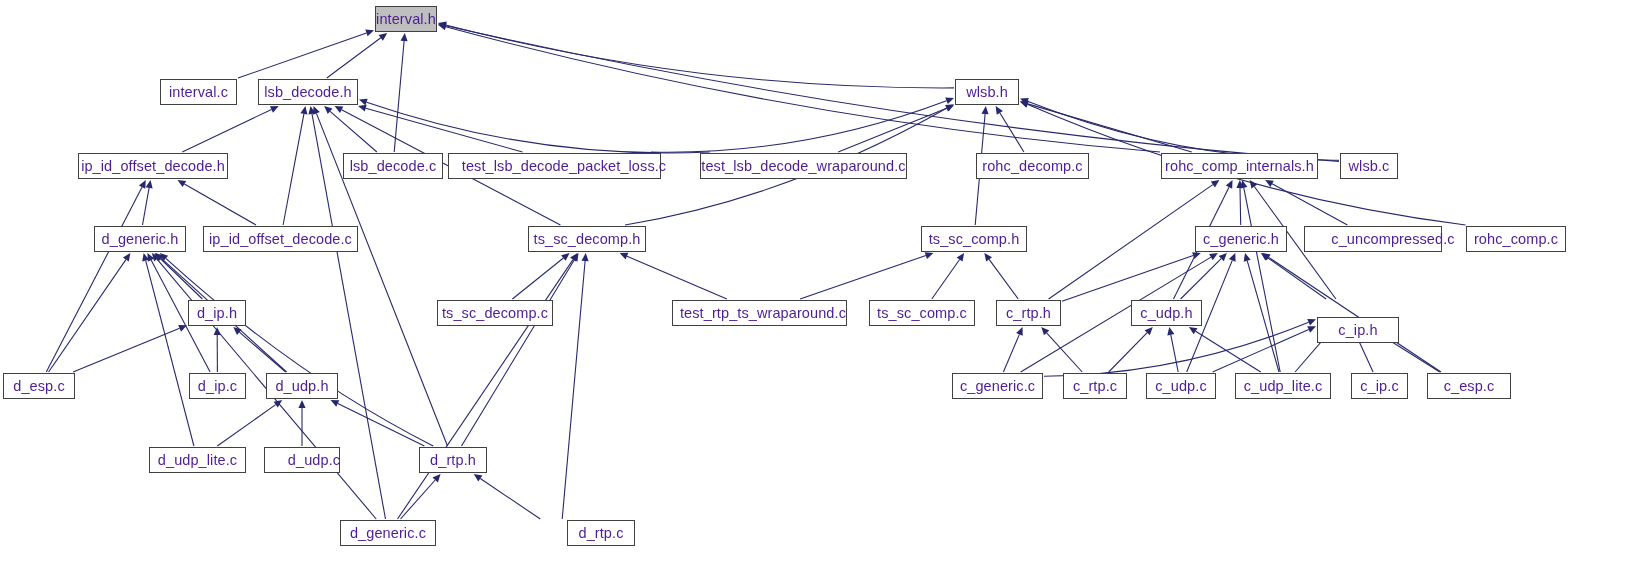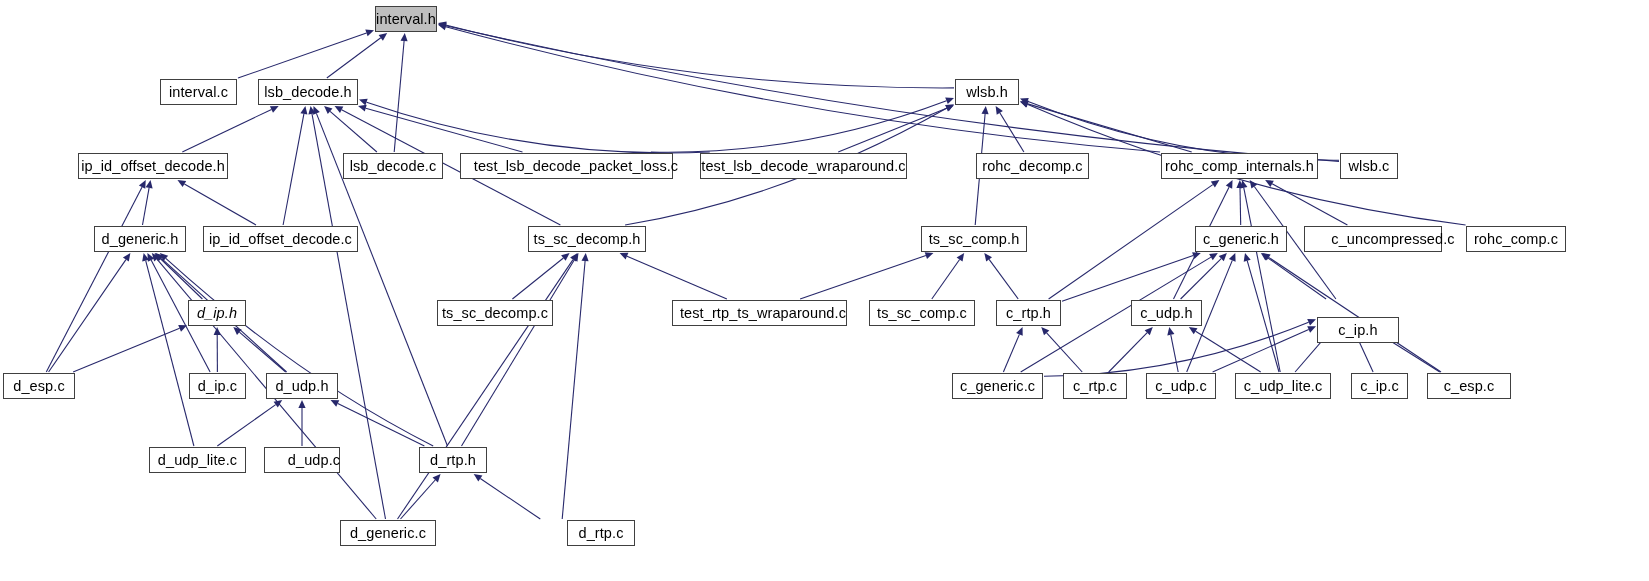--- a/index.html
+++ b/index.html
@@ -20,21 +20,21 @@
     left: 0; top: 0;
     width: 1649px;
     height: 581px;
     pointer-events: none;
   }
   .gnode {
     position: absolute;
     box-sizing: border-box;
     border: 1px solid #404040;
     background: #ffffff;
-    color: #000000;
+    color: #4c1d95;
     font-size: 14.5px;
     line-height: 1;
     display: flex;
     align-items: center;
     justify-content: center;
     white-space: nowrap;
     letter-spacing: 0.1px;
     z-index: 5;
   }
   .gnode.root {
@@ -201,21 +201,21 @@
       </div>
       <div class="gnode" style="left: 955px; top: 79px; width: 64px; height: 26px;">
         <span>wlsb.h</span>
       </div>
       <div class="gnode" style="left: 78px; top: 153px; width: 150px; height: 26px;">
         <span>ip_id_offset_decode.h</span>
       </div>
       <div class="gnode" style="left: 343px; top: 153px; width: 100px; height: 26px;">
         <span>lsb_decode.c</span>
       </div>
-      <div class="gnode" style="left: 460px; top: 153px; width: 213px; height: 26px; padding-left: 19px;">
+      <div class="gnode" style="left: 448px; top: 153px; width: 213px; height: 26px; padding-left: 19px;">
         <span>test_lsb_decode_packet_loss.c</span>
       </div>
       <div class="gnode" style="left: 700px; top: 153px; width: 207px; height: 26px;">
         <span>test_lsb_decode_wraparound.c</span>
       </div>
       <div class="gnode" style="left: 976px; top: 153px; width: 113px; height: 26px;">
         <span>rohc_decomp.c</span>
       </div>
       <div class="gnode" style="left: 1161px; top: 153px; width: 157px; height: 26px;">
         <span>rohc_comp_internals.h</span>
@@ -237,21 +237,21 @@
       </div>
       <div class="gnode" style="left: 1195px; top: 226px; width: 92px; height: 26px;">
         <span>c_generic.h</span>
       </div>
       <div class="gnode" style="left: 1304px; top: 226px; width: 138px; height: 26px; padding-left: 40px;">
         <span>c_uncompressed.c</span>
       </div>
       <div class="gnode" style="left: 1466px; top: 226px; width: 100px; height: 26px;">
         <span>rohc_comp.c</span>
       </div>
-      <div class="gnode" style="left: 188px; top: 300px; width: 58px; height: 26px; font-style: italic;">
+      <div class="gnode" style="left: 188px; top: 300px; width: 58px; height: 26px;">
         <span>d_ip.h</span>
       </div>
       <div class="gnode" style="left: 437px; top: 300px; width: 116px; height: 26px;">
         <span>ts_sc_decomp.c</span>
       </div>
       <div class="gnode" style="left: 672px; top: 300px; width: 175px; height: 26px; justify-content: flex-end;">
         <span>test_rtp_ts_wraparound.c</span>
       </div>
       <div class="gnode" style="left: 869px; top: 300px; width: 106px; height: 26px;">
         <span>ts_sc_comp.c</span>

